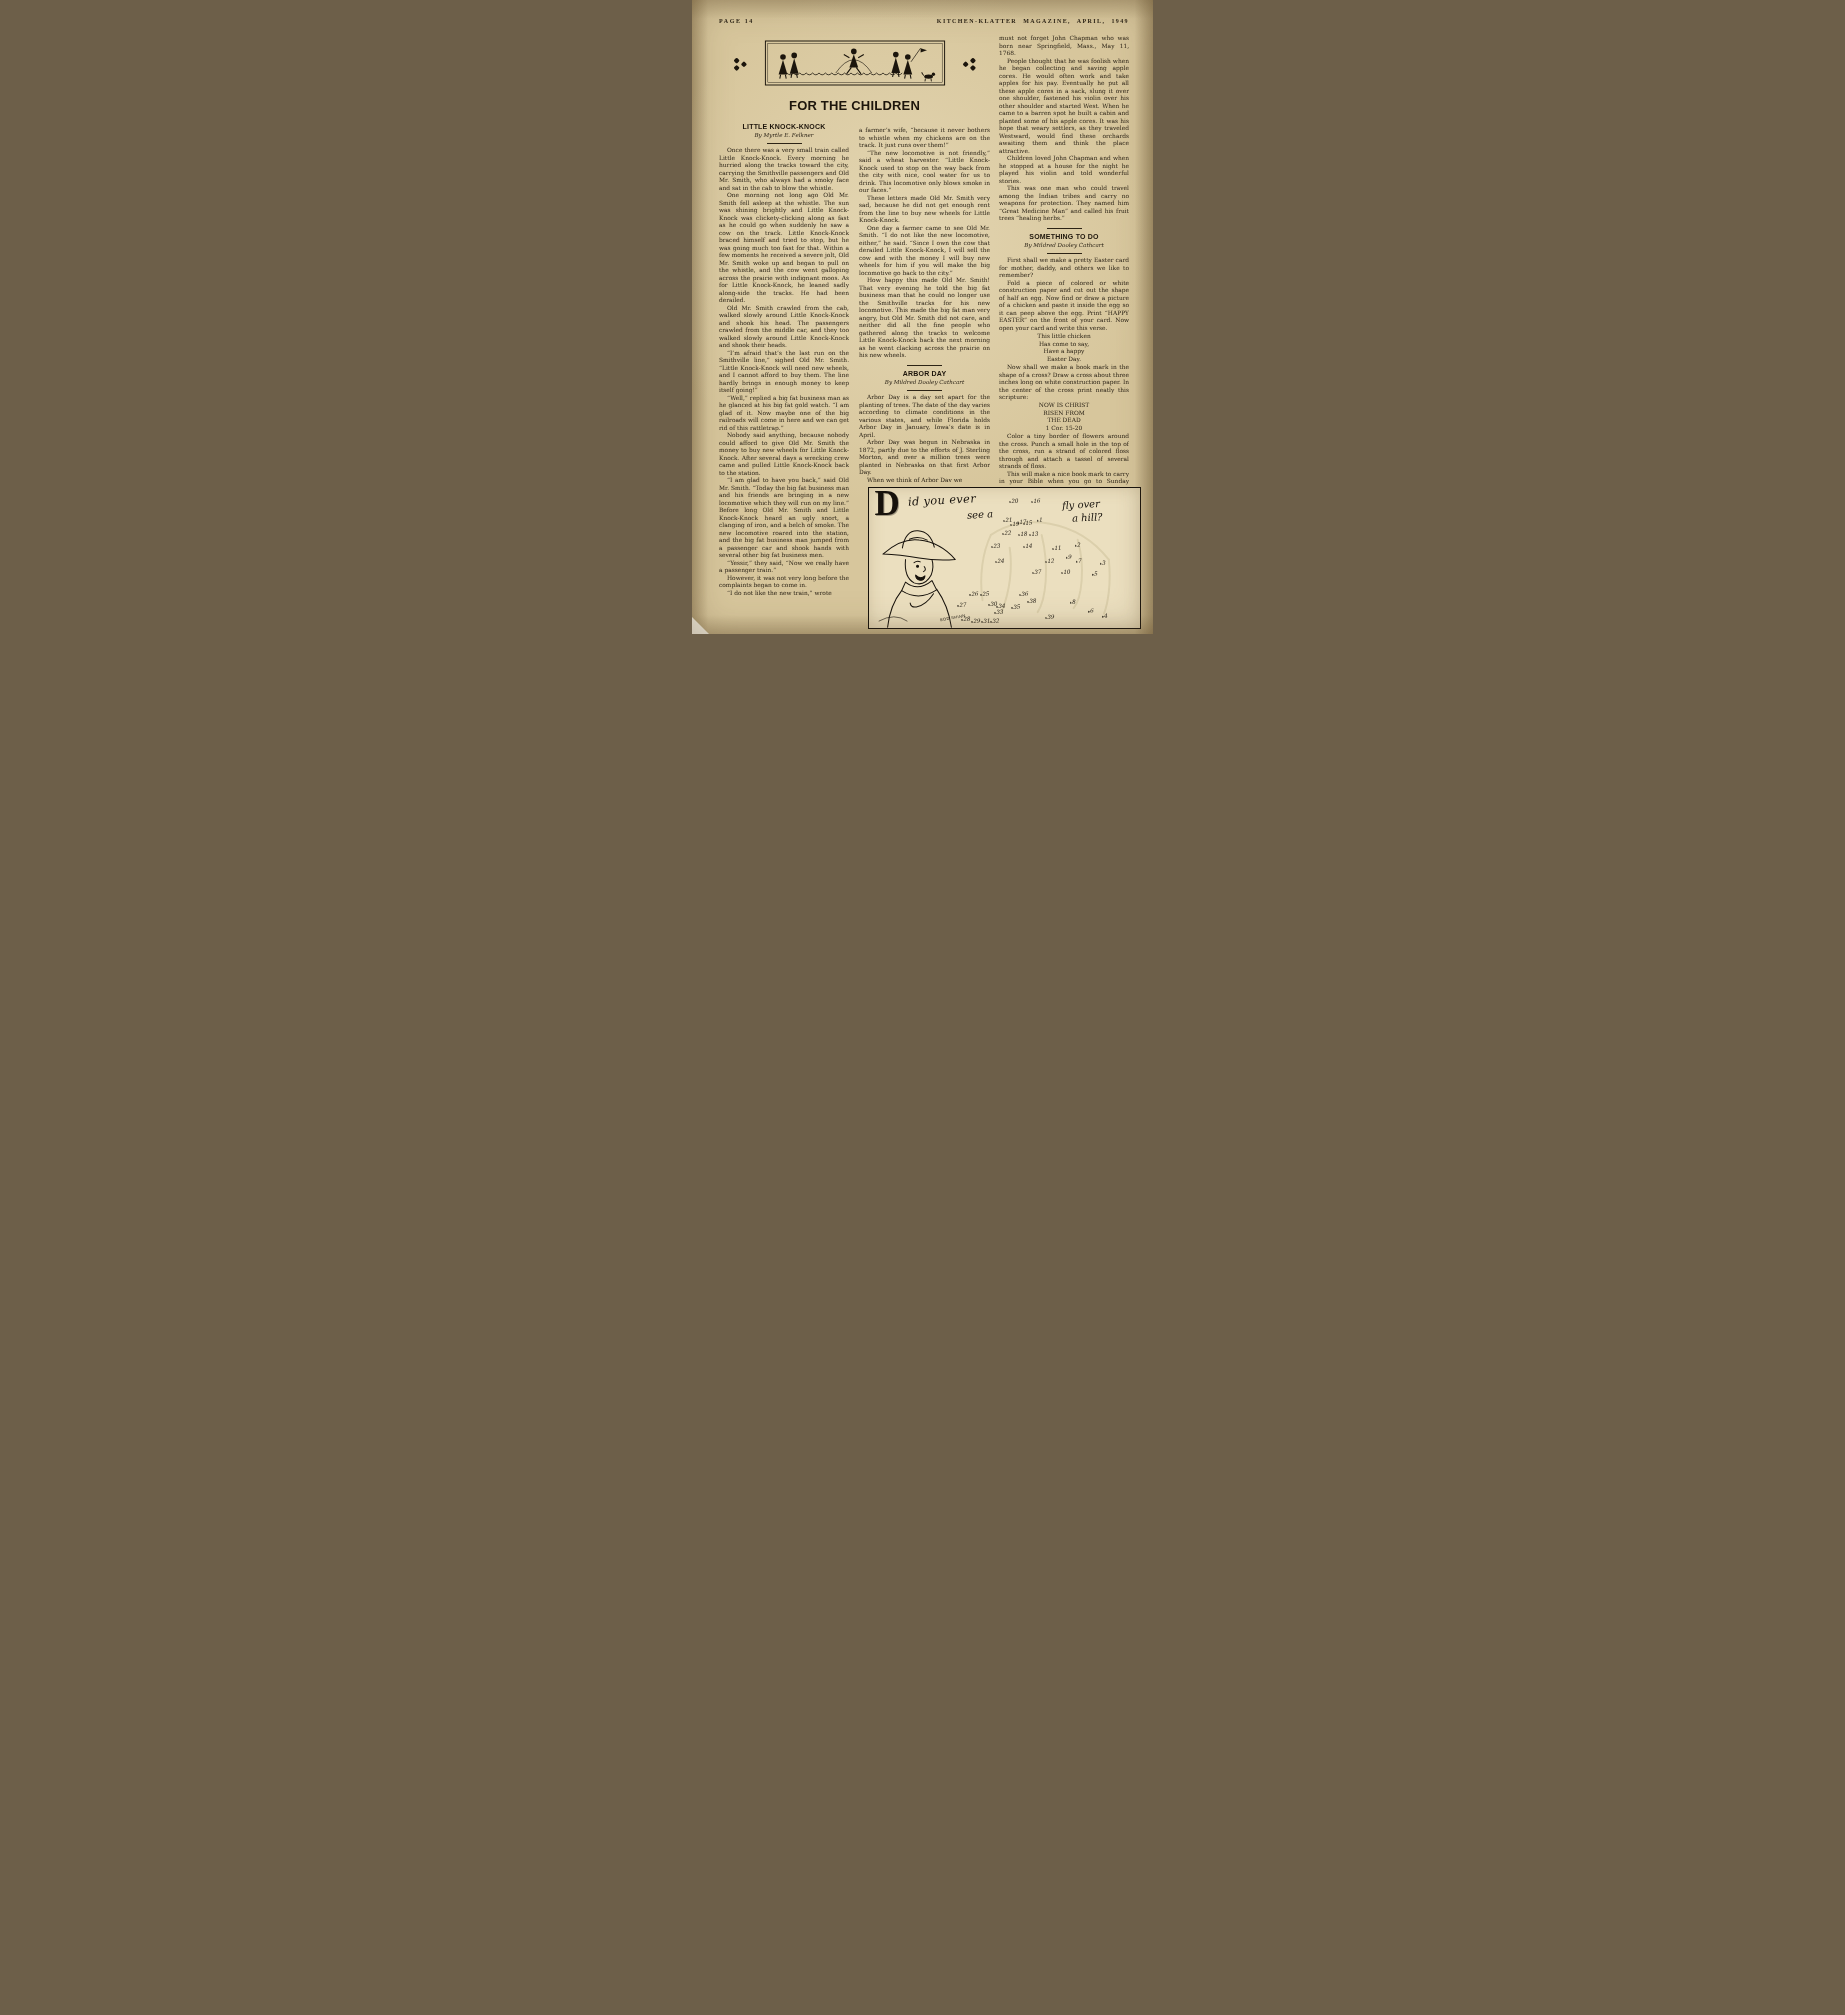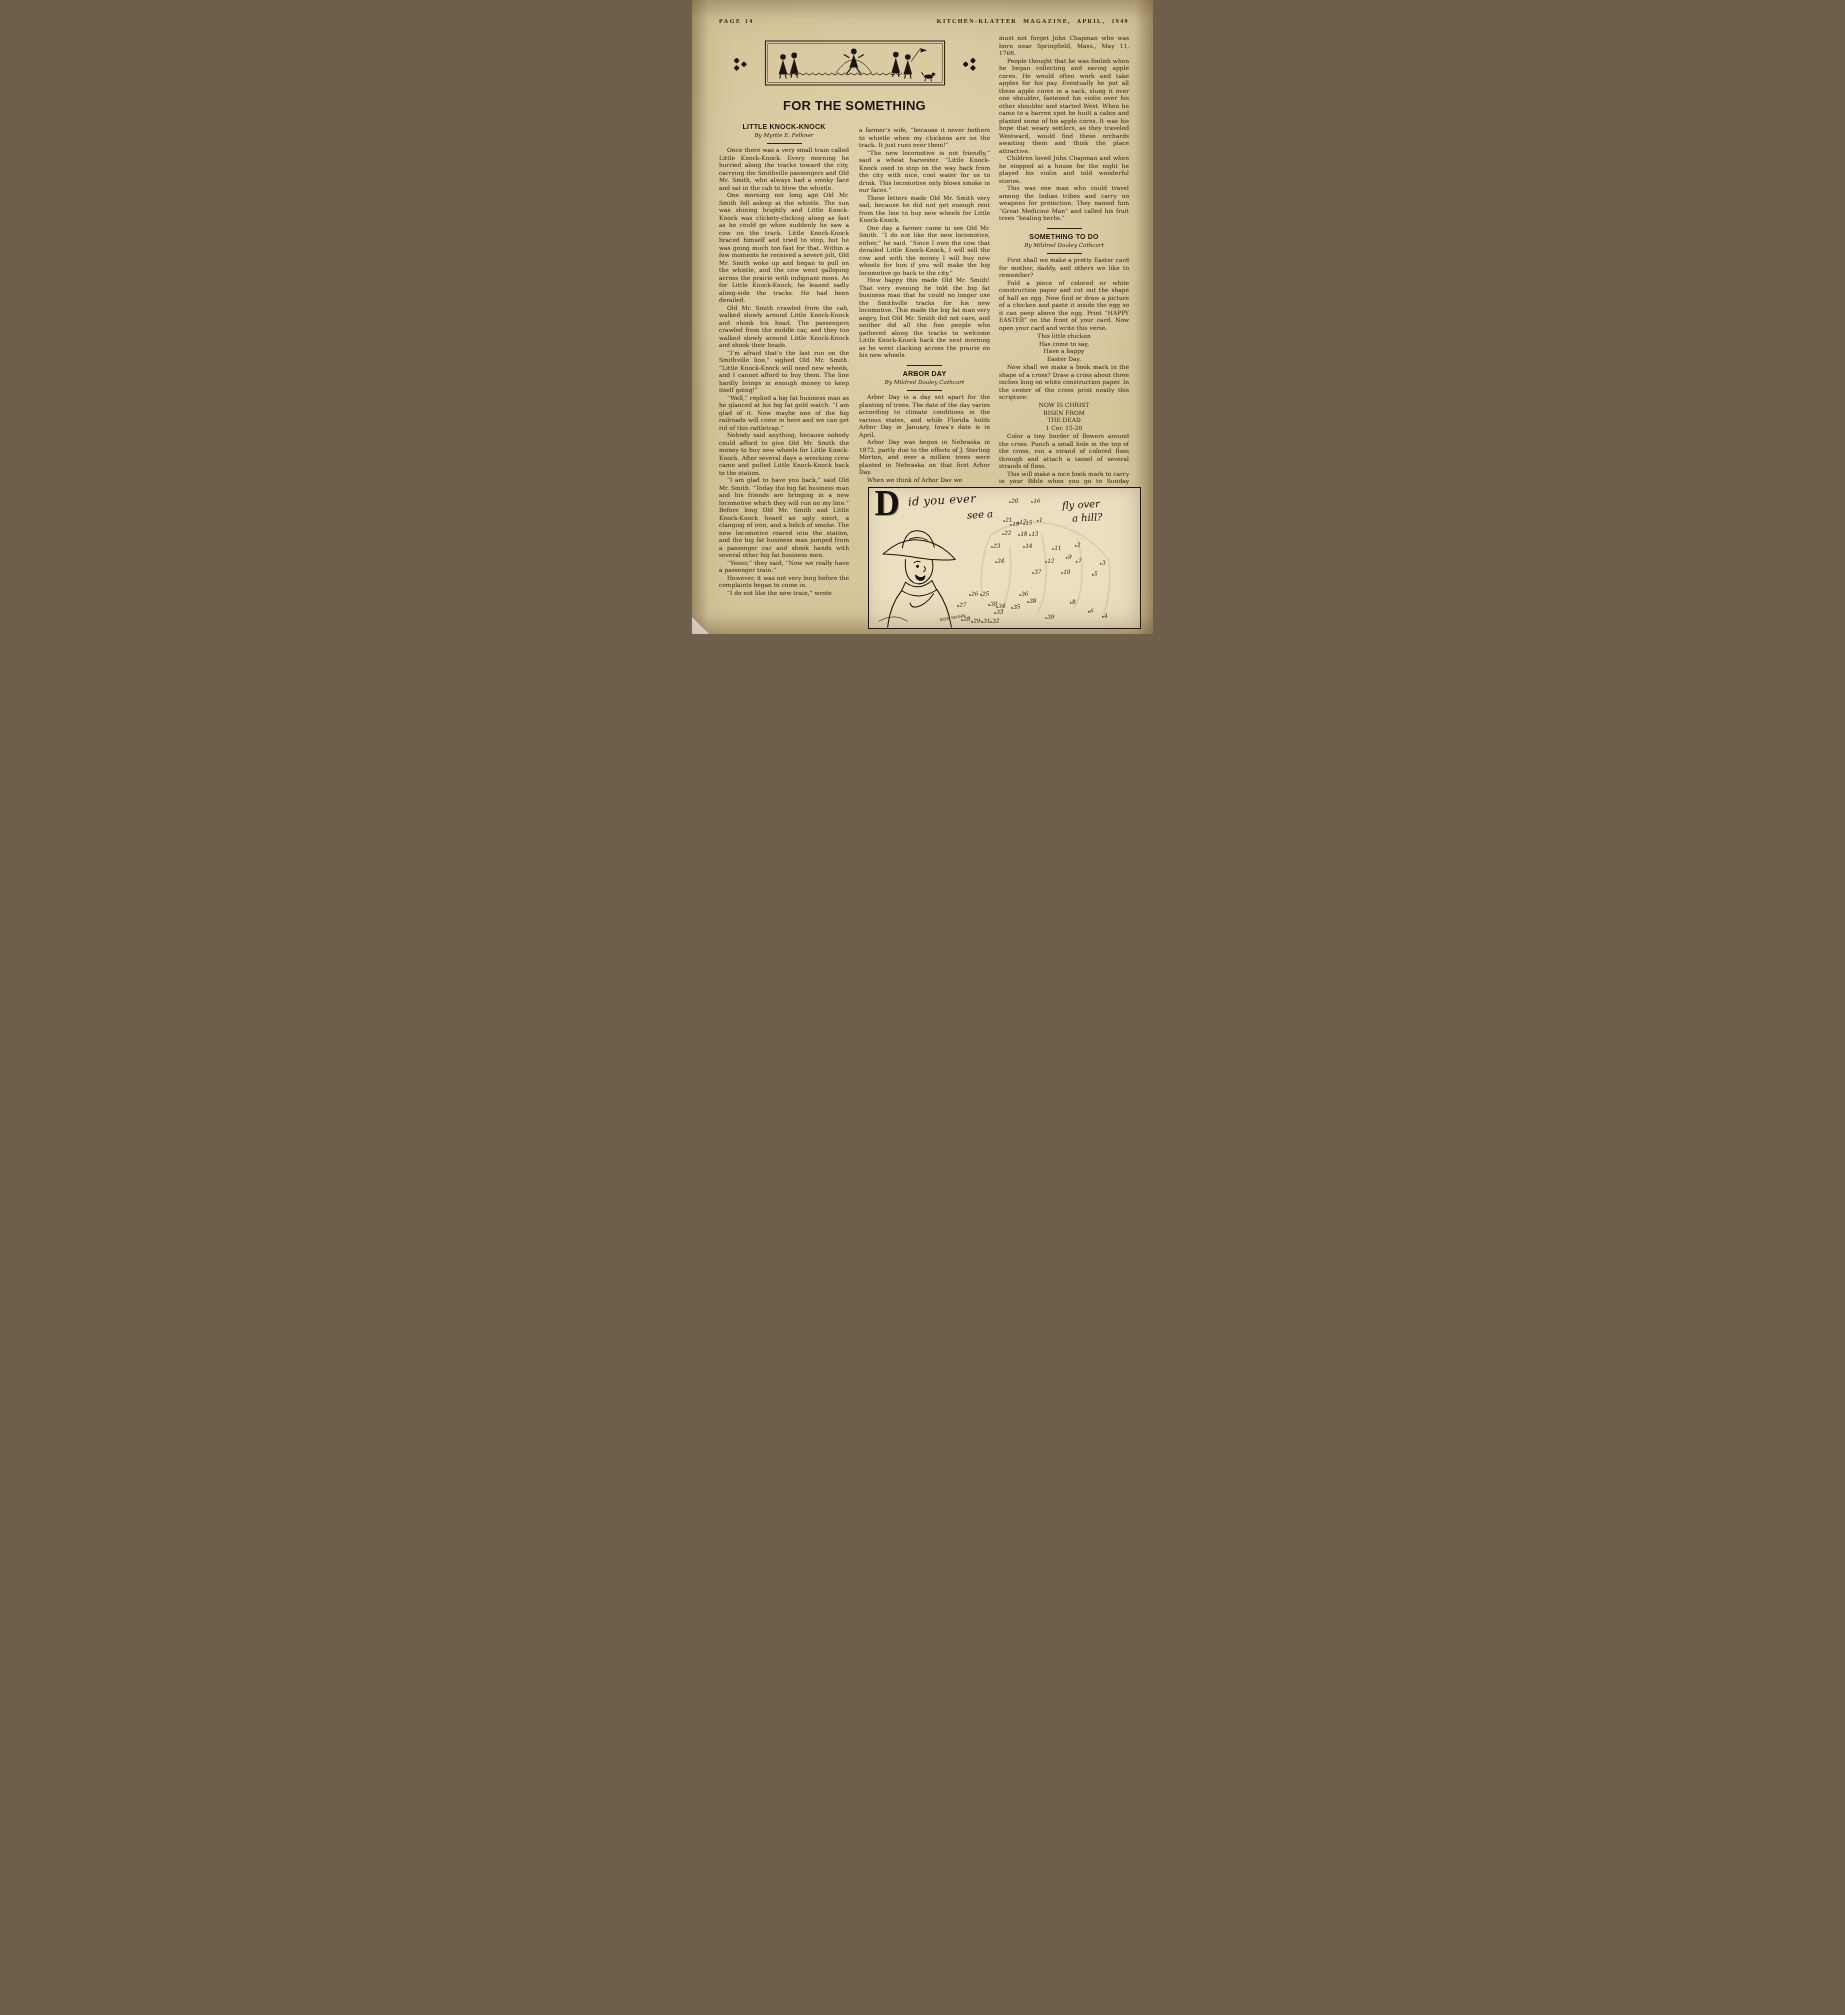--- a/index.html
+++ b/index.html
@@ -153,21 +153,21 @@
   <div class="ornament orn-right">
     <svg viewBox="0 0 42 42" width="17" height="17">
       <g fill="#1b150c">
         <rect x="24" y="6" width="11" height="11" rx="3" transform="rotate(45 29.5 11.5)"></rect>
         <rect x="24" y="24" width="11" height="11" rx="3" transform="rotate(45 29.5 29.5)"></rect>
         <rect x="6" y="15" width="11" height="11" rx="3" transform="rotate(45 11.5 20.5)"></rect>
       </g>
     </svg>
   </div>
 
-  <h1 class="section-title">FOR THE SOMETHING</h1>
+  <h1 class="section-title">FOR THE CHILDREN</h1>
 
   <section class="col col1">
     <h2 class="art-title">LITTLE KNOCK-KNOCK</h2>
     <div class="byline">By Myrtle E. Felkner</div>
     <hr class="rule">
     <p class="para">Once there was a very small train called Little Knock-Knock. Every morning he hurried along the tracks toward the city, carrying the Smithville passengers and Old Mr. Smith, who always had a smoky face and sat in the cab to blow the whistle.</p>
     <p class="para">One morning not long ago Old Mr. Smith fell asleep at the whistle. The sun was shining brightly and Little Knock-Knock was clickety-clicking along as fast as he could go when suddenly he saw a cow on the track. Little Knock-Knock braced himself and tried to stop, but he was going much too fast for that. Within a few moments he received a severe jolt, Old Mr. Smith woke up and began to pull on the whistle, and the cow went galloping across the prairie with indignant moos. As for Little Knock-Knock, he leaned sadly along-side the tracks. He had been derailed.</p>
     <p class="para">Old Mr. Smith crawled from the cab, walked slowly around Little Knock-Knock and shook his head. The passengers crawled from the middle car, and they too walked slowly around Little Knock-Knock and shook their heads.</p>
     <p class="para">“I’m afraid that’s the last run on the Smithville line,” sighed Old Mr. Smith. “Little Knock-Knock will need new wheels, and I cannot afford to buy them. The line hardly brings in enough money to keep itself going!”</p>
     <p class="para">“Well,” replied a big fat business man as he glanced at his big fat gold watch. “I am glad of it. Now maybe one of the big railroads will come in here and we can get rid of this rattletrap.”</p>

